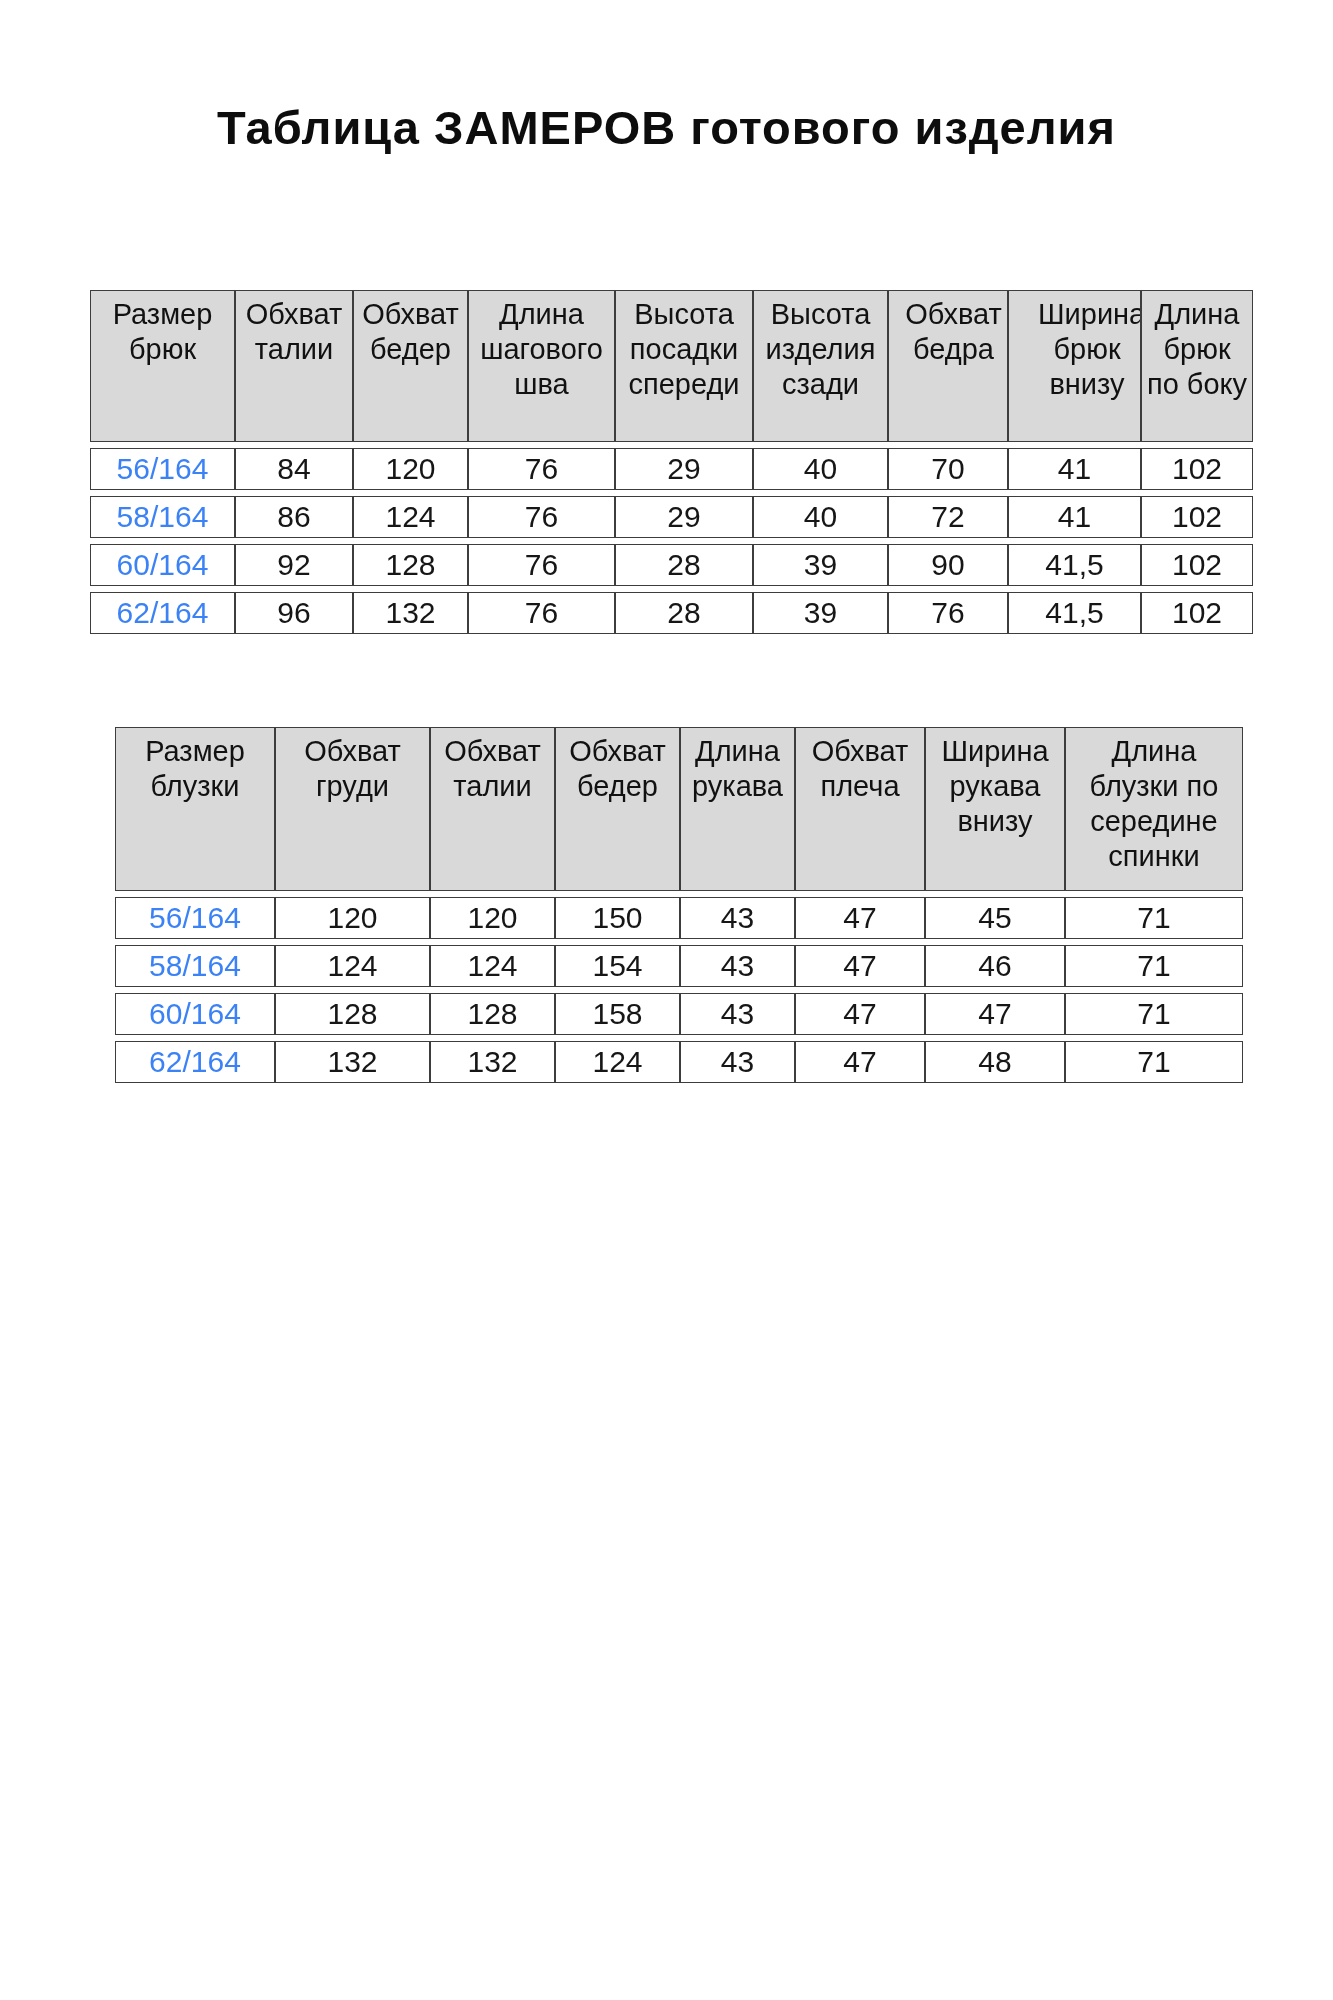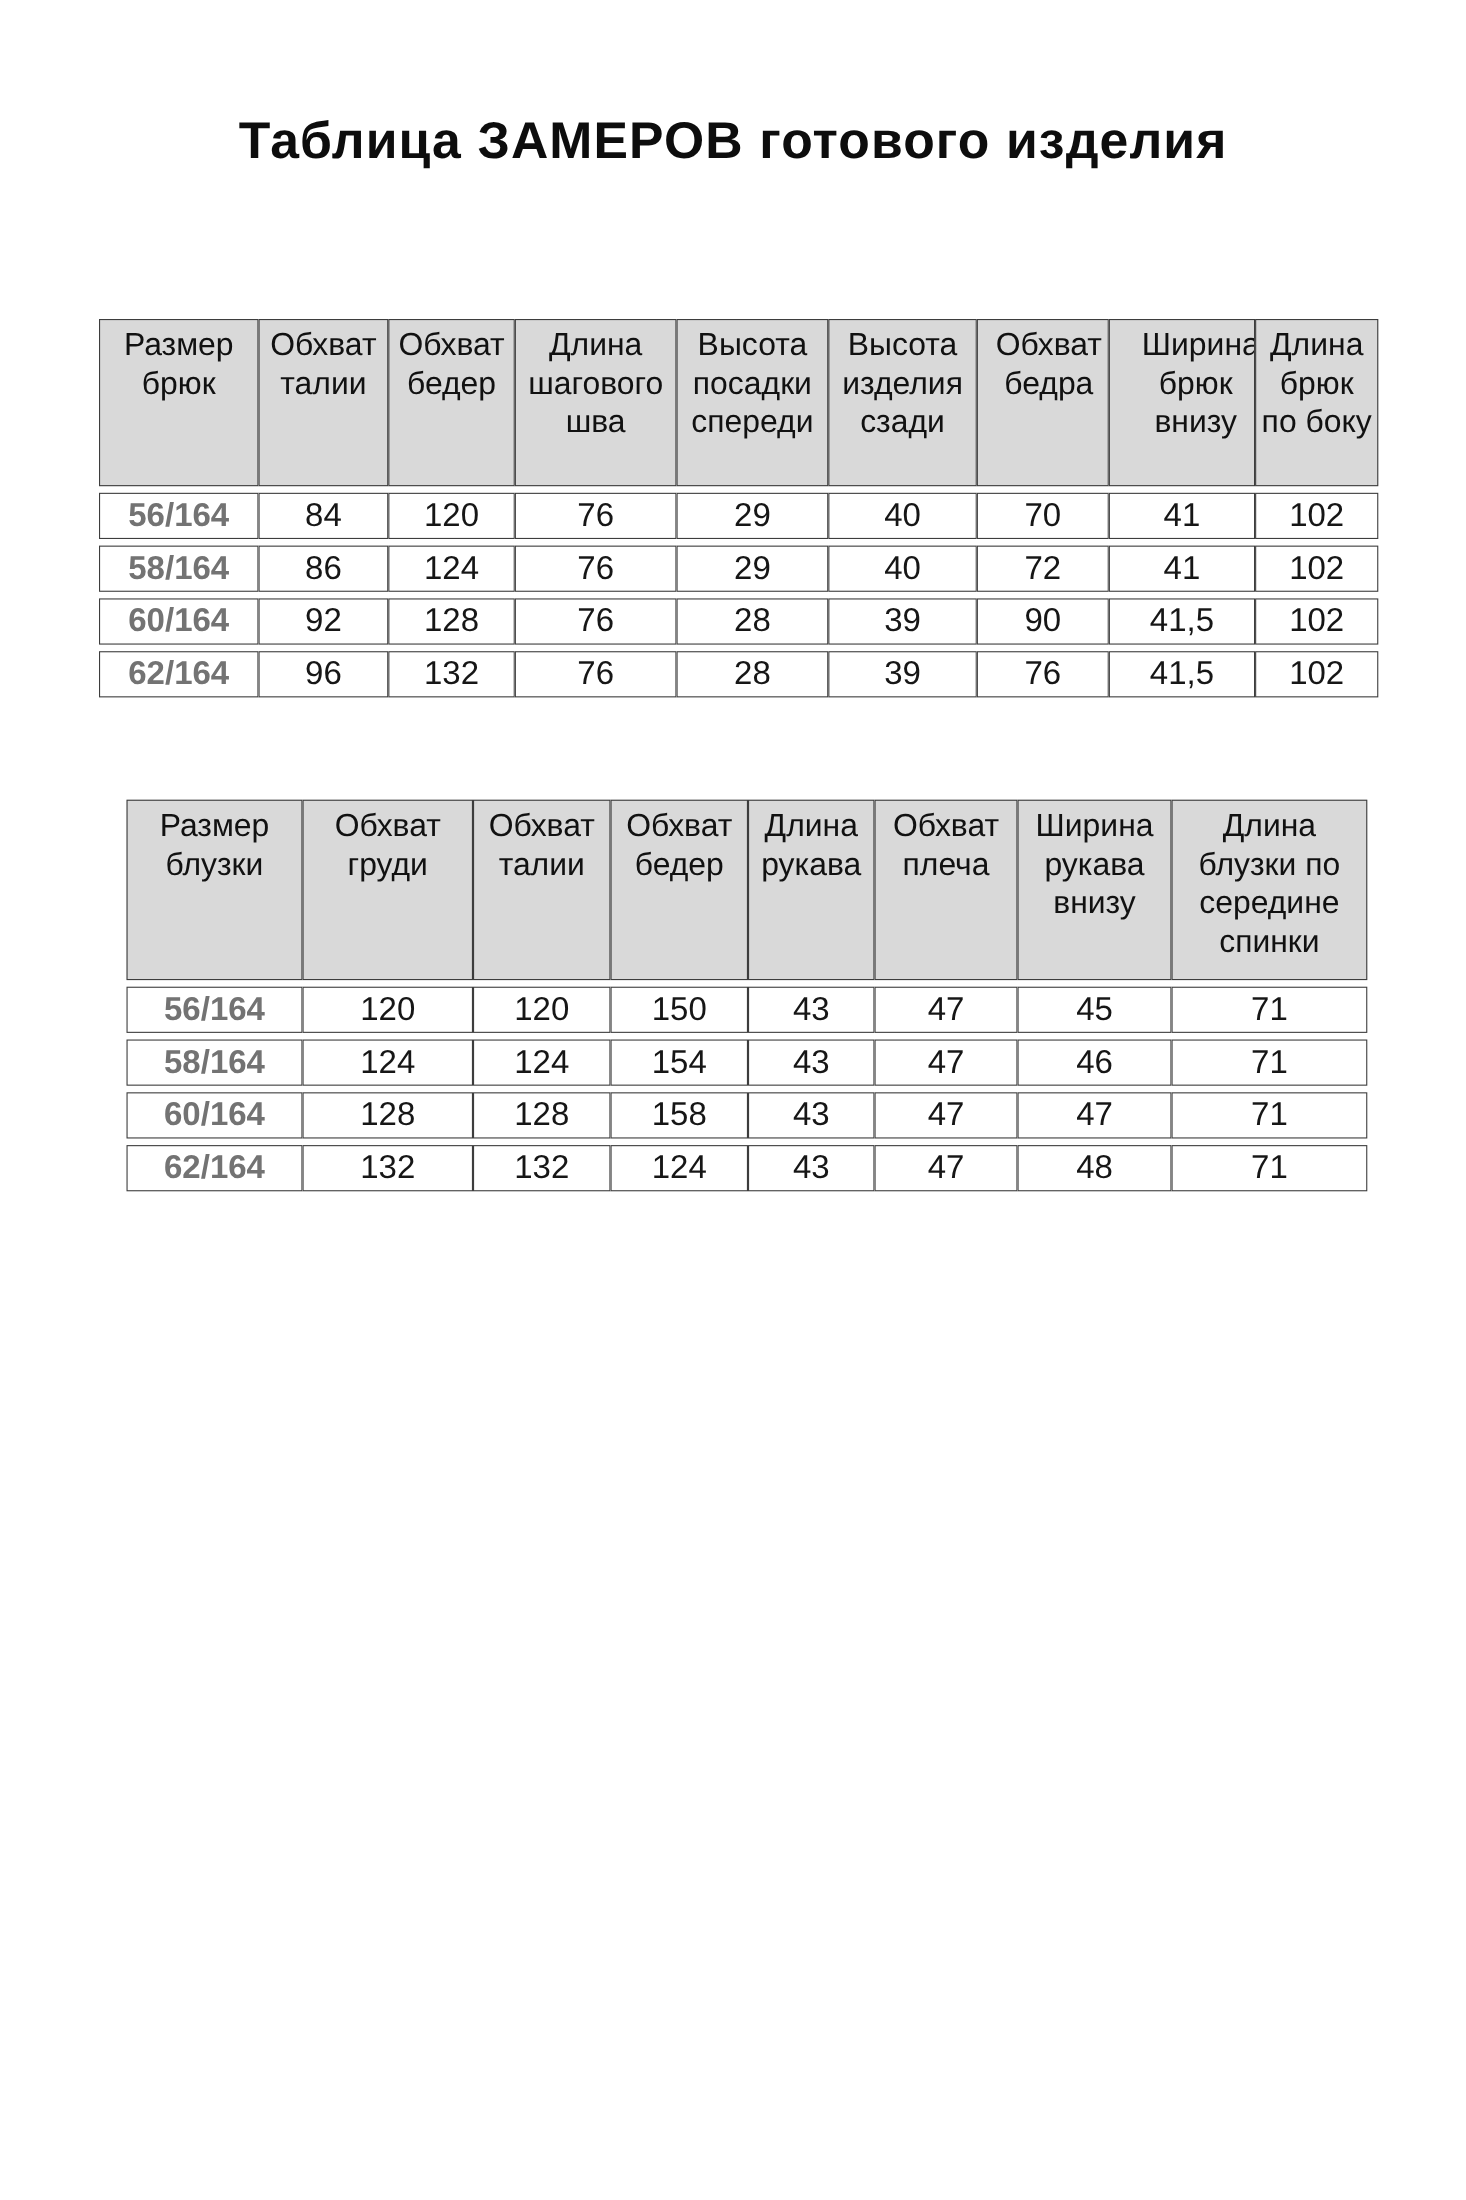--- a/index.html
+++ b/index.html
@@ -52,22 +52,22 @@
   table.doc-table td {
     background: #ffffff;
     vertical-align: middle;
     font-size: 30px;
     line-height: 34px;
     height: 42px;
     padding: 2px 4px;
     color: #161616;
   }
   table.doc-table td:first-child {
-    font-weight: bold;
-    color: #737373;
+    font-weight: normal;
+    color: #3b82f6;
   }
   
   table.t1 { left: 90px;  top: 284px; width: 1163px; }
   .t1 th:nth-child(1) { width: 145px; margin-top: 48px; }
   .t1 th:nth-child(2) { width: 118px; }
   .t1 th:nth-child(3) { width: 115px; }
   .t1 th:nth-child(4) { width: 147px; }
   .t1 th:nth-child(5) { width: 138px; }
   .t1 th:nth-child(6) { width: 135px; }
   .t1 th:nth-child(7) { width: 120px; padding-left: 15px; }

